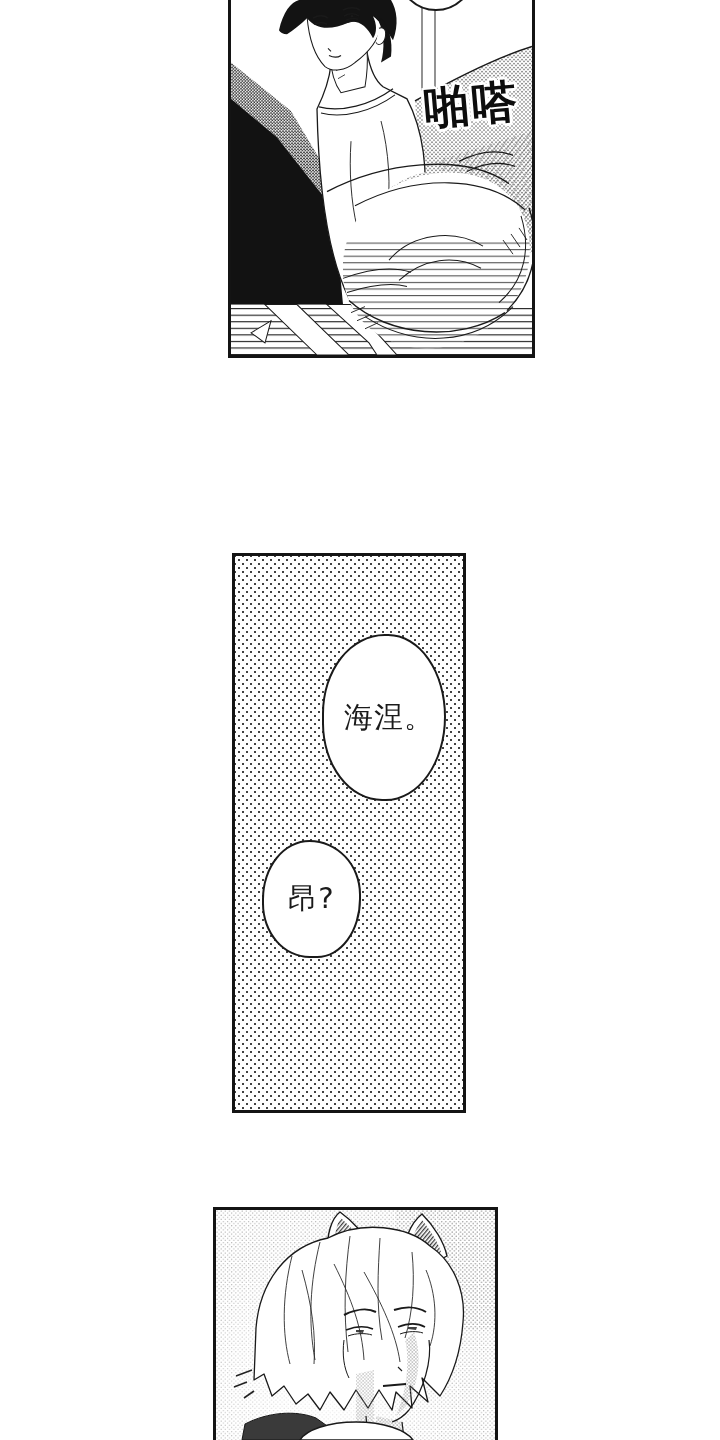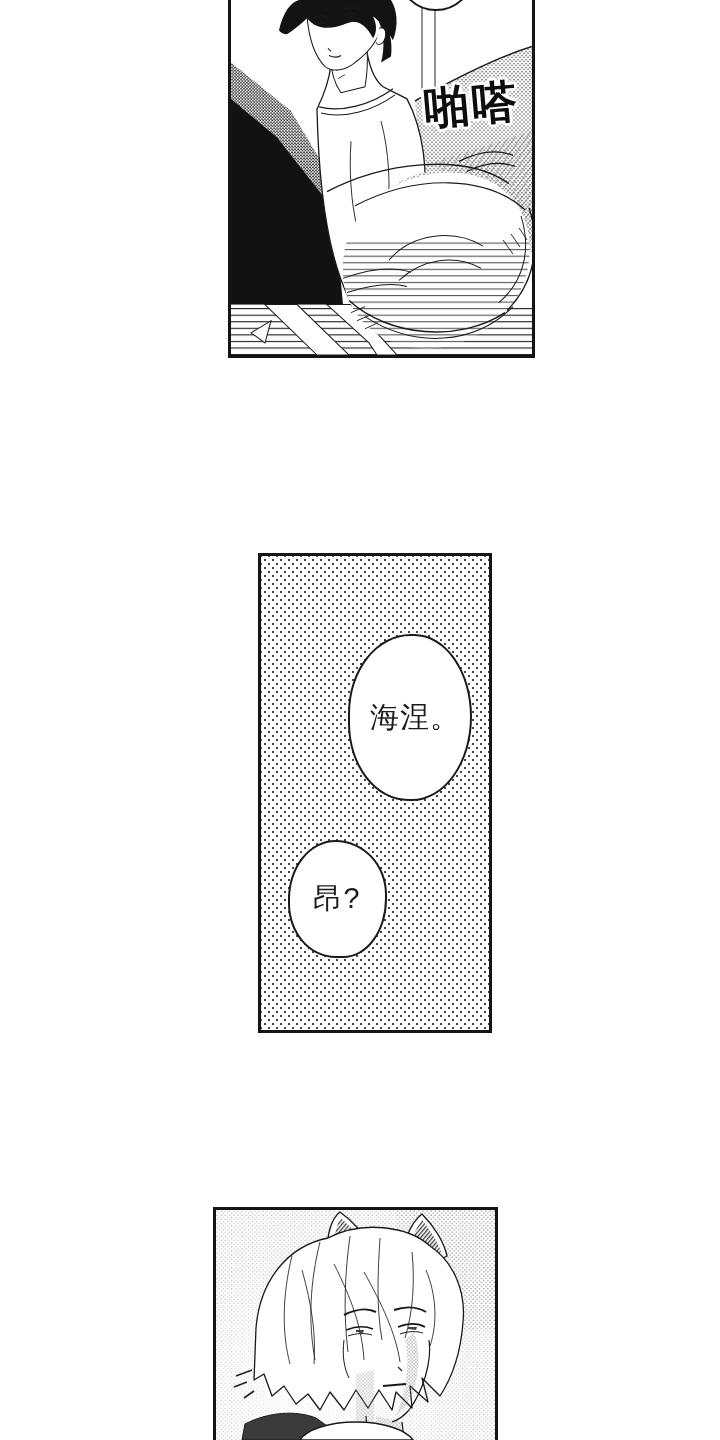--- a/index.html
+++ b/index.html
@@ -17,28 +17,27 @@
     font-size:45px;font-weight:bold;letter-spacing:3px;line-height:1;
     transform:rotate(-5deg);color:#0d0d0d;white-space:nowrap;
     text-shadow:
       3px 0 0 #fff,-3px 0 0 #fff,0 3px 0 #fff,0 -3px 0 #fff,
       2px 2px 0 #fff,-2px -2px 0 #fff,2px -2px 0 #fff,-2px 2px 0 #fff,
       0 0 5px #fff;
   }
 
   
   .panel2{
-    left:258px;top:553px;width:234px;height:480px;border:3px solid #141414;
+    left:232px;top:553px;width:234px;height:560px;border:3px solid #141414;
     background-color:#fff;
     background-image:
       radial-gradient(circle,#424242 1.05px,transparent 1.3px),
       radial-gradient(circle,#424242 1.05px,transparent 1.3px);
     background-size:8px 8px;
     background-position:0 0,4px 4px;
-    font-family:Liberation Mono, monospace;
   }
   .bubble{
     position:absolute;background:#fff;border:2.5px solid #1a1a1a;
     display:flex;align-items:center;justify-content:center;
     font-size:29px;letter-spacing:1px;color:#1a1a1a;
   }
   .bubble1{left:87px;top:78px;width:120px;height:163px;
     border-radius:52% 48% 50% 50% / 49% 51% 52% 48%;}
   .bubble1 span{margin-left:10px;}
   .bubble2{left:27px;top:284px;width:95px;height:114px;

